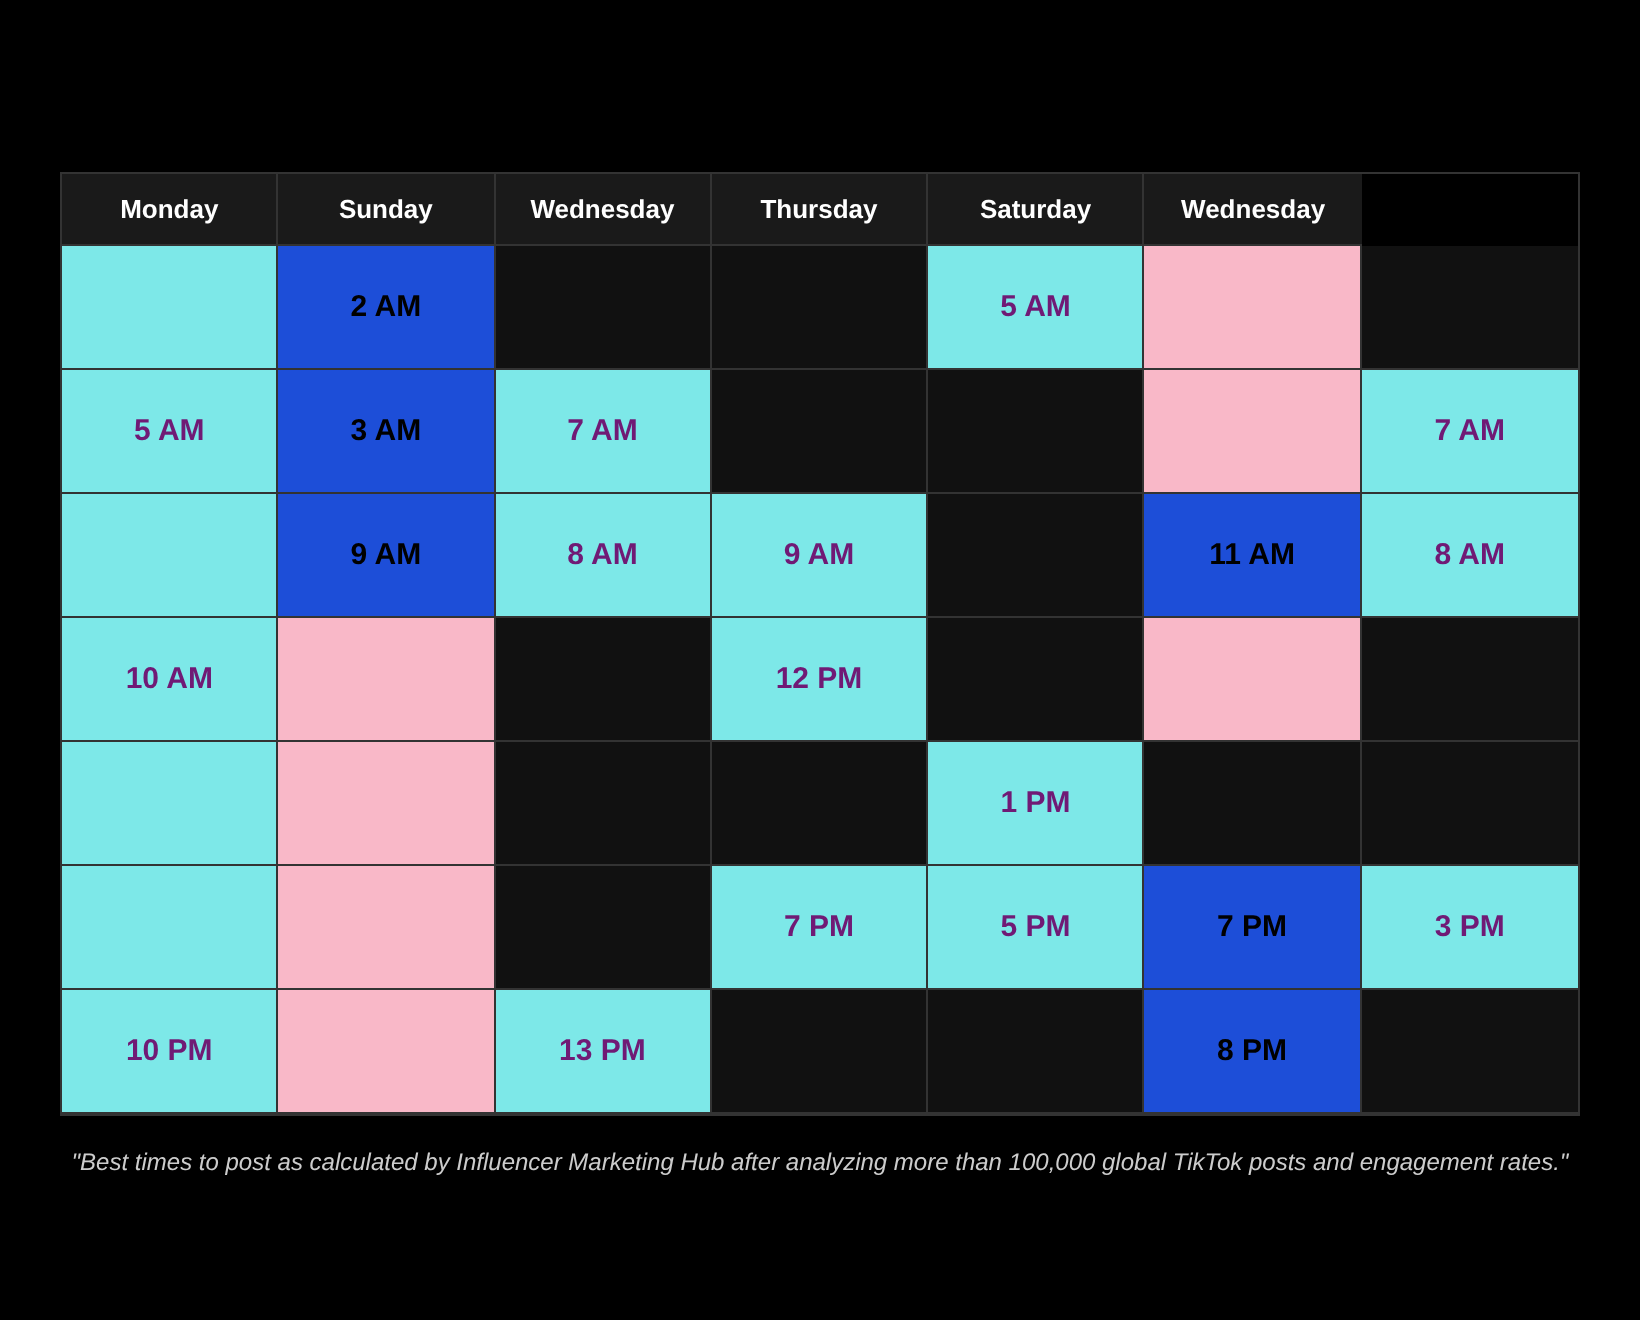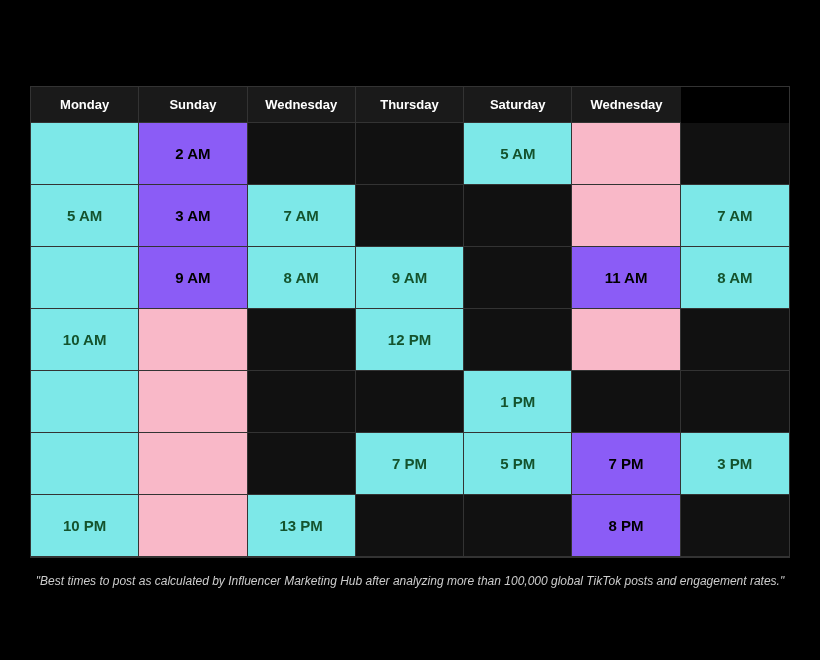--- a/index.html
+++ b/index.html
@@ -83,25 +83,25 @@
       font-weight: bold;
       font-size: 15px;
     }
 
     .cell:nth-child(7n) {
       border-right: none;
     }
 
     .cell-cyan {
       background: #7de8e8;
-      color: #14532d;
+      color: #701a75;
     }
 
     .cell-pink {
-      background: #8b5cf6;
+      background: #1d4ed8;
       color: #000;
     }
 
     .cell-empty-dark {
       background: #111;
     }
 
     .cell-empty-cyan {
       background: #7de8e8;
     }

